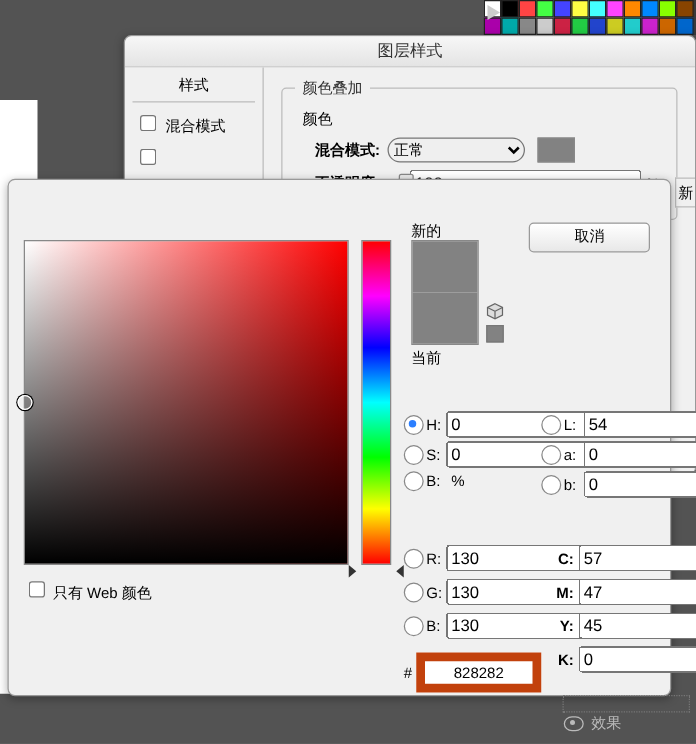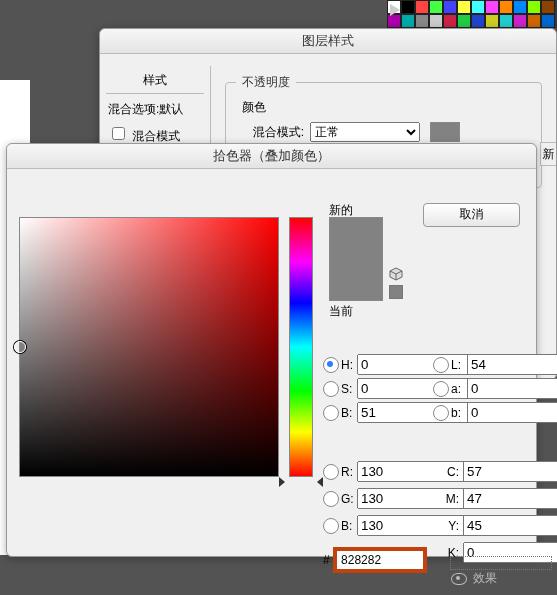--- a/index.html
+++ b/index.html
@@ -1,30 +1,30 @@
 <!DOCTYPE html>
 <html><head>
 <meta charset="utf-8">
 <style>
   html,body{margin:0;padding:0;background:#535353;width:557px;height:595px;overflow:hidden;font-family:"Heiti SC","PingFang SC","Microsoft YaHei",Arial,sans-serif;font-size:12px;color:#000;}
   .panel{position:absolute;background:#f0f0f0;border:1px solid #999;box-shadow:0 2px 8px rgba(0,0,0,.3);border-radius:6px;}
   .titlebar{height:24px;line-height:24px;text-align:center;font-size:13px;color:#333;border-bottom:1px solid #bbb;background:linear-gradient(#f7f7f7,#e4e4e4);border-radius:6px 6px 0 0;}
   
   #layerStyle{left:99px;top:28px;width:456px;height:350px;}
-  #layerStyle .body{display:flex;margin-top:12px;}
+  #layerStyle .body{display:flex;}
   .ls-left{width:100px;border-right:1px solid #bbb;padding:6px;}
   .ls-left .hdr{font-size:12px;text-align:center;border-bottom:1px solid #bbb;padding-bottom:4px;margin-bottom:4px;}
   .ls-left .opt{padding:3px 2px;font-size:12px;}
   .ls-left input[type=checkbox]{margin-right:4px;}
   .ls-right{flex:1;padding:8px 12px;}
   fieldset{border:1px solid #bbb;border-radius:4px;padding:8px 10px 12px;}
   legend{padding:0 6px;font-size:12px;color:#333;}
   .row{display:flex;align-items:center;margin:6px 0;font-size:12px;}
-  .row label{width:68px;text-align:right;margin-right:6px;}
-  select{font-size:12px;height:20px;}
+  .row label{width:68px;text-align:right;margin-right:6px;font-weight:bold;}
+  select{font-size:12px;height:20px;border-radius:10px;}
   .swatch{width:28px;height:18px;border:1px solid #888;display:inline-block;}
   .slider{flex:1;height:6px;background:#d7d7d7;border:1px solid #aaa;border-radius:3px;margin:0 8px;position:relative;}
   .thumb{width:10px;height:14px;background:#e8e8e8;border:1px solid #888;border-radius:2px;position:absolute;top:-5px;left:80%;}
   
   #picker{left:6px;top:143px;width:529px;height:412px;}
   #picker .body{padding:10px;position:relative;}
   .satval{position:absolute;left:12px;top:48px;width:258px;height:258px;border:1px solid #888;
     background:
       linear-gradient(to bottom, rgba(0,0,0,0), #000),
       linear-gradient(to right, #fff, #f00);
@@ -50,21 +50,21 @@
   .fields .row, .fields2 .row{margin:3px 0;}
   .radio{width:14px;height:14px;border:1px solid #888;border-radius:50%;display:inline-block;margin-right:2px;background:#fff;position:relative;}
   .radio.on::after{content:"";position:absolute;left:3px;top:3px;width:6px;height:6px;border-radius:50%;background:#2b7fff;}
   .flab{display:inline-block;width:16px;}
   .unit{margin-left:4px;width:14px;display:inline-block;}
   .fields2{position:absolute;left:426px;top:182px;}
   .cmyka{position:absolute;left:436px;top:286px;}
   .cmyka .row label{width:16px;text-align:right;margin-right:4px;}
   .rgbfields{position:absolute;left:316px;top:286px;}
   .hexrow{position:absolute;left:316px;top:378px;}
-  .hexrow input{width:78px;height:18px;border:4px solid #c2410c;padding:0 4px;font-size:12px;}
+  .hexrow input{width:78px;height:18px;border:7px solid #c2410c;padding:0 4px;font-size:12px;text-align:center;}
   .webonly{position:absolute;left:12px;top:318px;font-size:12px;}
   
   .swatches{position:absolute;left:387px;top:0;width:170px;height:28px;background:#3a3a3a;display:flex;flex-wrap:wrap;overflow:hidden;}
   .swatches span{width:12px;height:12px;display:block;border:1px solid #222;margin:0;}
   .playbtn{position:absolute;left:390px;top:4px;width:0;height:0;border-left:10px solid #ccc;border-top:6px solid transparent;border-bottom:6px solid transparent;}
   .darkdoc{position:absolute;left:0;top:80px;width:30px;height:475px;background:#fff;}
   .sideNew{position:absolute;left:540px;top:142px;width:15px;height:22px;background:#f0f0f0;border:1px solid #bbb;border-right:none;font-size:12px;line-height:22px;text-align:center;}
   
   .fx{position:absolute;left:451px;top:570px;color:#bbb;font-size:12px;display:flex;align-items:center;gap:6px;}
   .eye{width:14px;height:10px;border:1px solid #bbb;border-radius:50%/60%;position:relative;}
@@ -102,32 +102,31 @@
     <span style="background: rgb(204, 102, 0);"></span>
     <span style="background: rgb(0, 102, 204);"></span>
   </div>
 <div class="playbtn"></div>
 
 <div id="layerStyle" class="panel">
   <div class="titlebar">图层样式</div>
   <div class="body">
     <div class="ls-left">
       <div class="hdr">样式</div>
-      <div class="opt">混合选项:默认</div>
       <div class="opt">
         <input type="checkbox" style="">
         <span>混合模式</span>
       </div>
       <div class="opt">
         <input type="checkbox" style="">
       </div>
     </div>
     <div class="ls-right">
       <fieldset>
-        <legend>不透明度</legend>
+        <legend>颜色叠加</legend>
         <div style="margin-left:6px;margin-bottom:4px;">颜色</div>
         <div class="row">
           <label>混合模式:</label>
           <select style="width:110px;">
             <option>正常</option>
           </select>
           <span class="swatch" style="margin-left:10px;background:#828282"></span>
         </div>
         <div class="row">
           <label>不透明度:</label>
@@ -138,21 +137,20 @@
           <span class="unit">%</span>
         </div>
       </fieldset>
     </div>
   </div>
 </div>
 
 <div class="sideNew">新</div>
 
 <div id="picker" class="panel">
-  <div class="titlebar">拾色器（叠加颜色）</div>
   <div class="body">
 
     <div class="satval">
       <div class="sv-cursor"></div>
     </div>
     <div class="hue">
       <div class="hue-thumb" style="top:254px"></div>
     </div>
 
     <div class="lbl-new">新的</div>
@@ -185,21 +183,20 @@
       </div>
       <div class="row">
         <span class="radio"></span>
         <span class="flab">S:</span>
         <input class="num" value="0" style="">
         <span class="unit">%</span>
       </div>
       <div class="row">
         <span class="radio"></span>
         <span class="flab">B:</span>
-        <input class="num" value="51" style="">
         <span class="unit">%</span>
       </div>
     </div>
 
     <div class="fields2">
       <div class="row">
         <span class="radio"></span>
         <span class="flab">L:</span>
         <input class="num" value="54" style="">
       </div>
@@ -250,20 +247,24 @@
           <label>K:</label>
           <input class="num" value="0" style="">
         </div>
     </div>
 
     <div class="hexrow">
       <span>#</span>
       <input value="828282" style="">
     </div>
 
+    <div class="webonly">
+      <input type="checkbox" style="">
+      <span>只有 Web 颜色</span>
+    </div>
 
   </div>
 </div>
 
 <div class="fxrow"></div>
 <div class="fx">
   <span class="eye"></span>
   <span>效果</span>
 </div>
 

